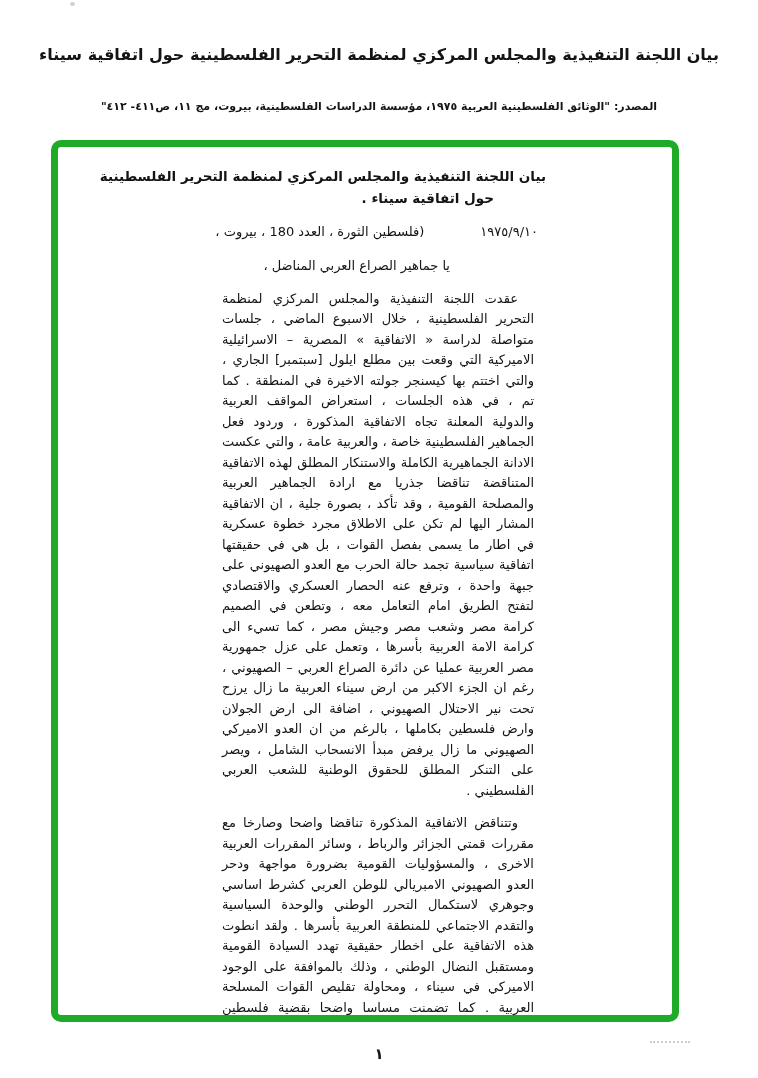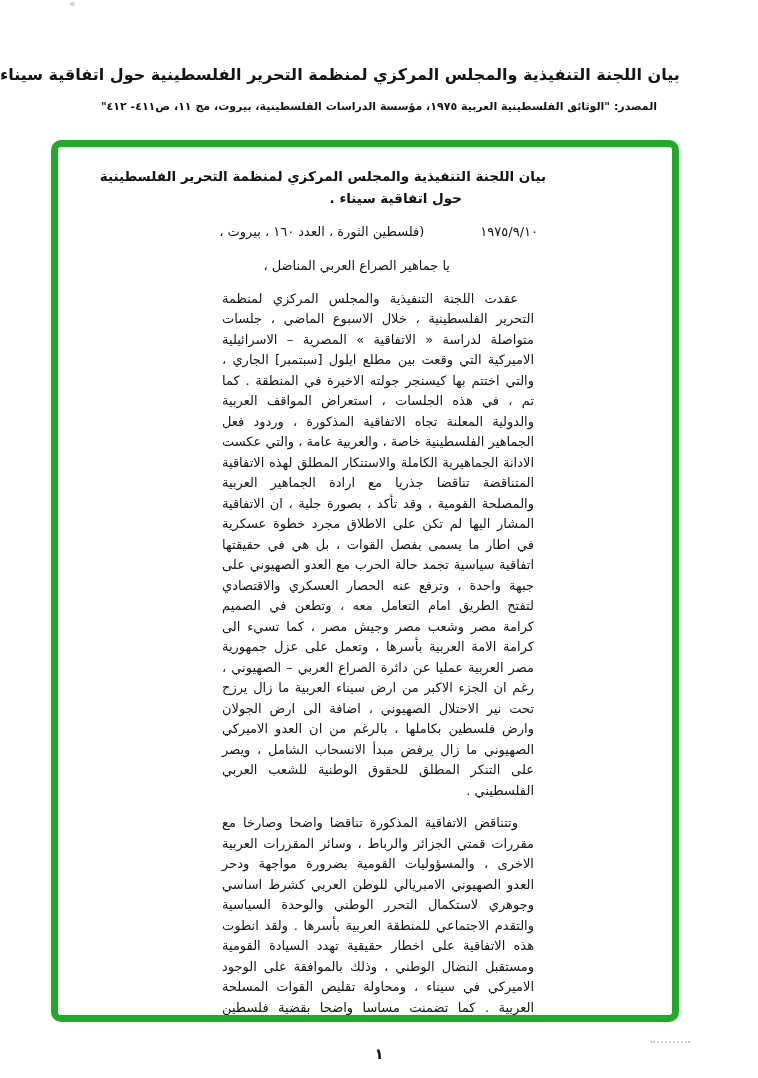--- a/index.html
+++ b/index.html
@@ -6,22 +6,22 @@
   .page{
     position:relative;
     width:758px;height:1078px;
     background:#fff;
     font-family:"DejaVu Sans",sans-serif;
     color:var(--color-text,#141414);
     overflow:hidden;
   }
   
   .hdr-title{
-    position:absolute;top:64px;left:0;right:0;
-    text-align:left;direction:rtl;
+    position:absolute;top:44px;left:0;right:0;
+    text-align:center;direction:rtl;
     font-weight:bold;font-size:16px;line-height:22px;
     letter-spacing:0;
   }
   .hdr-source{
     position:absolute;top:99px;left:0;right:0;
     text-align:center;direction:rtl;
     font-weight:bold;font-size:11px;line-height:15px;
   }
   
   .doc-frame{
@@ -37,21 +37,21 @@
     direction:rtl;
     padding:18px 126px 0 152px;
     font-size:13px;line-height:20.5px;
     text-align:justify;
   }
   .doc-title{
     font-weight:bold;font-size:13.5px;line-height:22px;
     text-align:right;
   }
   .doc-title .t1{white-space:nowrap;}
-  .doc-title .t2{margin-right:84px;white-space:nowrap;}
+  .doc-title .t2{margin-right:52px;white-space:nowrap;}
   .dateline{
     margin-top:13px;
     display:flex;align-items:flex-start;
     font-size:13px;line-height:20px;
   }
   .dateline .date{margin-right:8px;white-space:nowrap;}
   .dateline .cite{margin-right:56px;text-align:right;}
   .dateline .cite span{display:block;white-space:nowrap;}
   .salutation{
     margin:14px 96px 0 0;
@@ -89,21 +89,21 @@
     <div class="doc">
 
       <div class="doc-title">
         <div class="t1">بيان اللجنة التنفيذية والمجلس المركزي لمنظمة التحرير الفلسطينية</div>
         <div class="t2">حول اتفاقية سيناء .</div>
       </div>
 
       <div class="dateline">
         <span class="date">١٩٧٥/٩/١٠</span>
         <span class="cite">
-          <span>(فلسطين الثورة ، العدد ١٦٠ ، بيروت ،</span>
+          <span>(فلسطين الثورة ، العدد 180 ، بيروت ،</span>
         </span>
       </div>
 
       <p class="salutation">يا جماهير الصراع العربي المناضل ،</p>
 
       <p class="body-par">عقدت اللجنة التنفيذية والمجلس المركزي لمنظمة التحرير الفلسطينية ، خلال الاسبوع الماضي ، جلسات متواصلة لدراسة « الاتفاقية » المصرية – الاسرائيلية الاميركية التي وقعت بين مطلع ايلول [سبتمبر] الجاري ، والتي اختتم بها كيسنجر جولته الاخيرة في المنطقة . كما تم ، في هذه الجلسات ، استعراض المواقف العربية والدولية المعلنة تجاه الاتفاقية المذكورة ، وردود فعل الجماهير الفلسطينية خاصة ، والعربية عامة ، والتي عكست الادانة الجماهيرية الكاملة والاستنكار المطلق لهذه الاتفاقية المتناقضة تناقضا جذريا مع ارادة الجماهير العربية والمصلحة القومية ، وقد تأكد ، بصورة جلية ، ان الاتفاقية المشار اليها لم تكن على الاطلاق مجرد خطوة عسكرية في اطار ما يسمى بفصل القوات ، بل هي في حقيقتها اتفاقية سياسية تجمد حالة الحرب مع العدو الصهيوني على جبهة واحدة ، وترفع عنه الحصار العسكري والاقتصادي لتفتح الطريق امام التعامل معه ، وتطعن في الصميم كرامة مصر وشعب مصر وجيش مصر ، كما تسيء الى كرامة الامة العربية بأسرها ، وتعمل على عزل جمهورية مصر العربية عمليا عن دائرة الصراع العربي – الصهيوني ، رغم ان الجزء الاكبر من ارض سيناء العربية ما زال يرزح تحت نير الاحتلال الصهيوني ، اضافة الى ارض الجولان وارض فلسطين بكاملها ، بالرغم من ان العدو الاميركي الصهيوني ما زال يرفض مبدأ الانسحاب الشامل ، ويصر على التنكر المطلق للحقوق الوطنية للشعب العربي الفلسطيني .</p>
 
       <p class="body-par">وتتناقض الاتفاقية المذكورة تناقضا واضحا وصارخا مع مقررات قمتي الجزائر والرباط ، وسائر المقررات العربية الاخرى ، والمسؤوليات القومية بضرورة مواجهة ودحر العدو الصهيوني الامبريالي للوطن العربي كشرط اساسي وجوهري لاستكمال التحرر الوطني والوحدة السياسية والتقدم الاجتماعي للمنطقة العربية بأسرها . ولقد انطوت هذه الاتفاقية على اخطار حقيقية تهدد السيادة القومية ومستقبل النضال الوطني ، وذلك بالموافقة على الوجود الاميركي في سيناء ، ومحاولة تقليص القوات المسلحة العربية . كما تضمنت مساسا واضحا بقضية فلسطين والحقوق الوطنية للشعب العربي الفلسطيني ، وذلك بالموافقة على انهاء حالة الحرب ، ورفع الحصار العسكري والاقتصادي عنه ، والاعتراف الضمني</p>
 
     </div>

